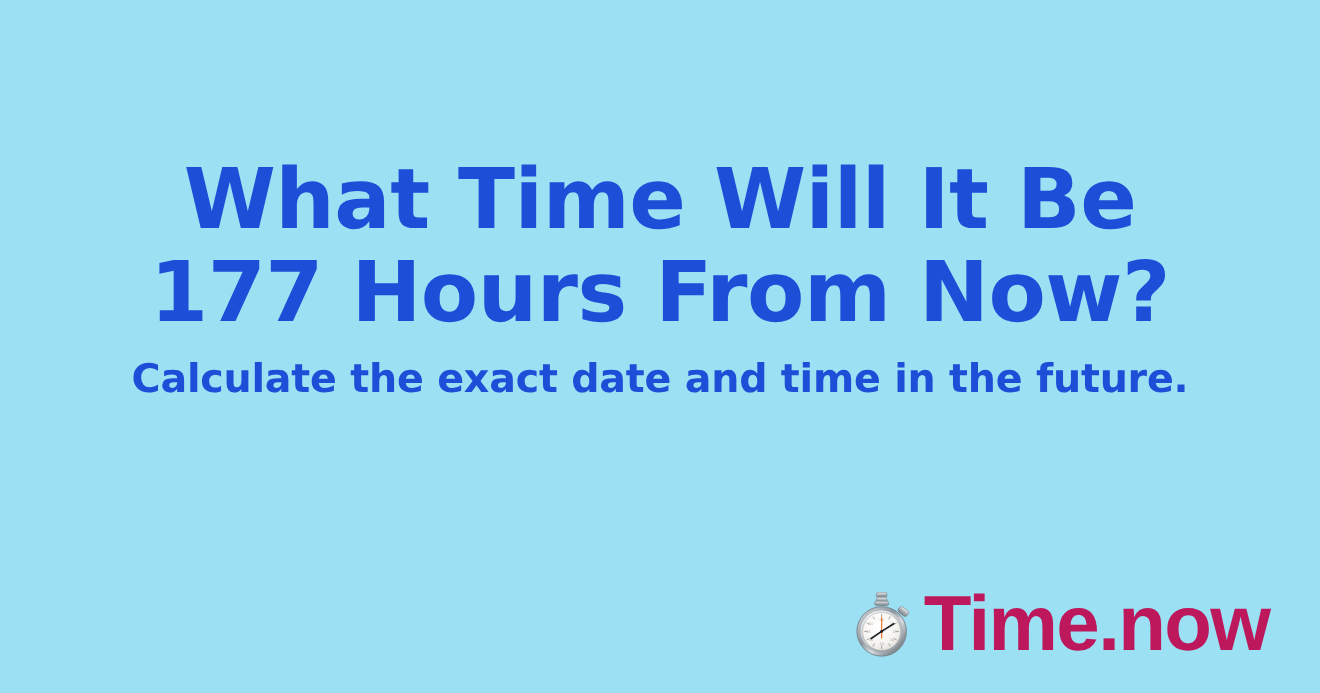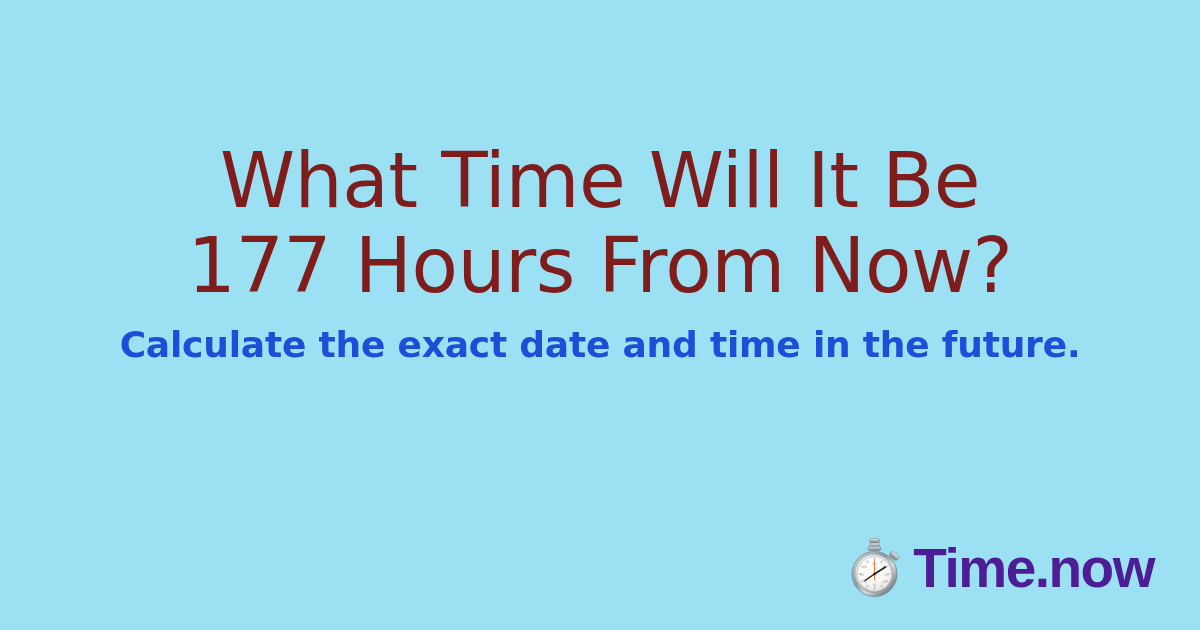--- a/index.html
+++ b/index.html
@@ -27,23 +27,23 @@
     position: absolute;
     left: 0;
     top: 138px;
     width: 1200px;
     text-align: center;
   }
 
   .headline {
     margin: 0;
     padding: 0;
-    color: #7f1d1d;
+    color: #1d4ed8;
     font-family: "DejaVu Sans", sans-serif;
-    font-weight: normal;
+    font-weight: bold;
     font-size: 76px;
     line-height: 85px;
     letter-spacing: -0.5px;
     white-space: nowrap;
   }
 
   .headline-line {
     display: block;
   }
 
@@ -75,24 +75,24 @@
   }
 
   .brand-icon {
     display: block;
     width: 57px;
     height: 60px;
     flex: 0 0 auto;
   }
 
   .brand-name {
-    color: #4c1d95;
+    color: #be185d;
     font-family: "Liberation Sans", sans-serif;
     font-weight: bold;
-    font-size: 55px;
+    font-size: 71px;
     line-height: 58px;
     letter-spacing: -1.5px;
     white-space: nowrap;
   }
 </style>
 </head>
 <body>
 
 <div class="card">
 

